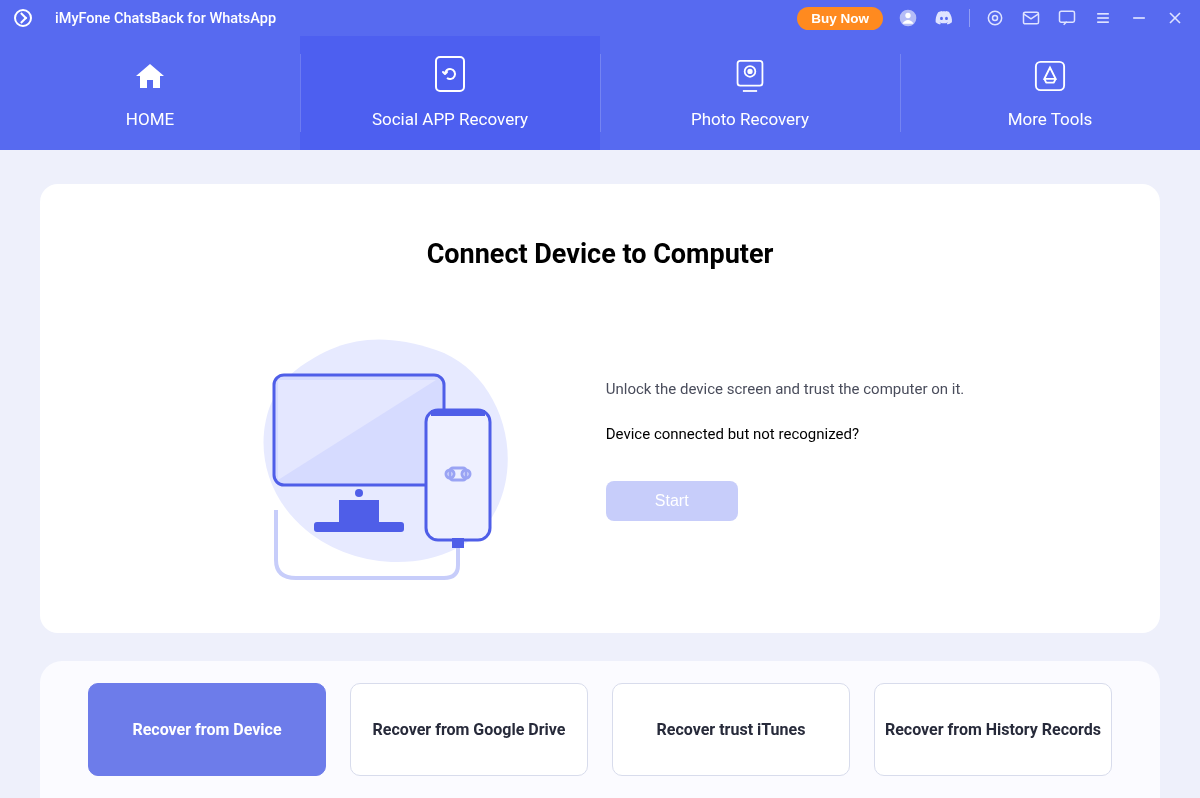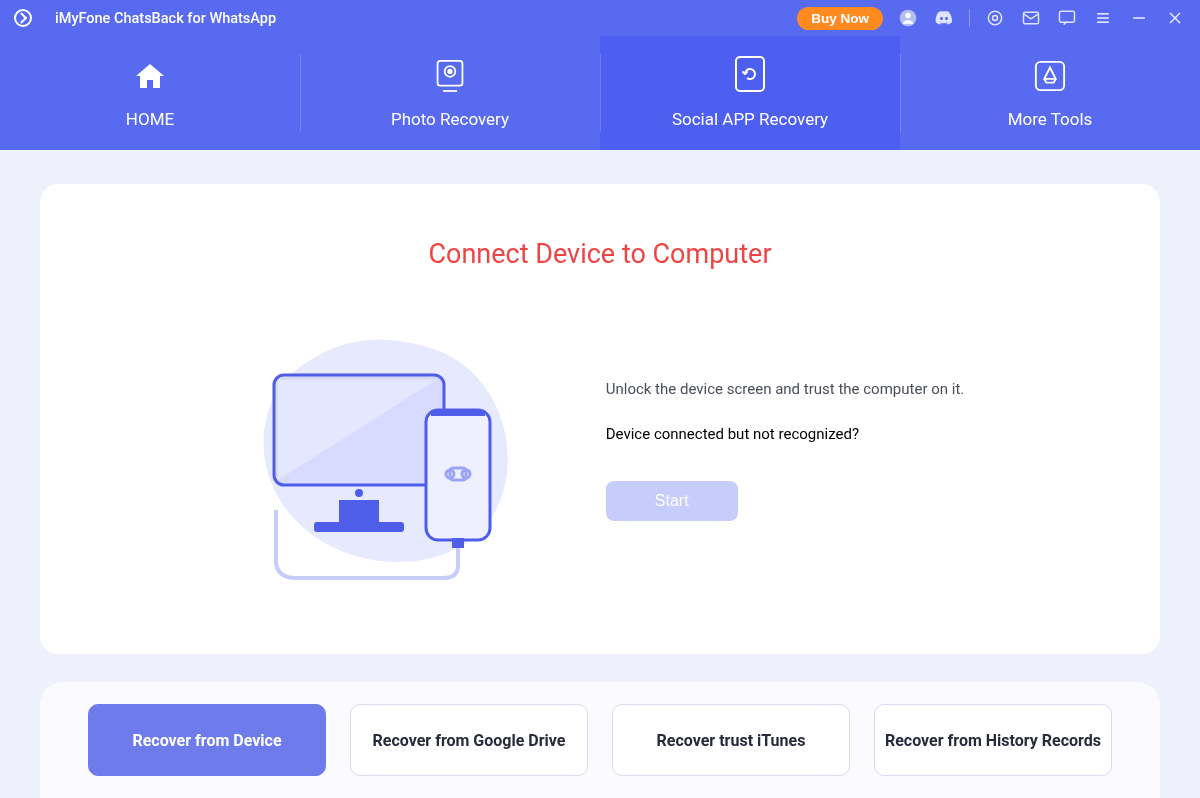--- a/index.html
+++ b/index.html
@@ -78,22 +78,22 @@
     background: #fff;
     border-radius: 18px;
     flex: 1;
     display: flex;
     flex-direction: column;
     align-items: center;
     padding-top: 54px;
   }
   .card-title {
     font-size: 27px;
-    font-weight: 400;
-    color: #ef4444;
+    font-weight: 700;
+    color: #000000;
     margin-bottom: 40px;
   }
   .card-body {
     display: flex;
     align-items: center;
     gap: 70px;
   }
   .illus {
     width: 300px; height: 280px;
     position: relative;
@@ -127,21 +127,21 @@
   .bottom-tabs {
     margin-top: 28px;
     background: #fbfbff;
     padding: 22px 48px 22px 48px;
     display: flex;
     gap: 24px;
     border-radius: 22px 22px 0 0;
   }
   .b-tab {
     flex: 1;
-    height: 72px;
+    height: 93px;
     border-radius: 10px;
     border: 1.5px solid #d8dcec;
     background: #fff;
     display: flex; align-items: center; justify-content: center;
     font-size: 16px; font-weight: 700; color: #272a3a;
     cursor: pointer;
   }
   .b-tab.active {
     background: #6d7cea;
     border-color: #6d7cea;
@@ -212,40 +212,40 @@
 
 <div class="topnav">
   <div class="nav-item">
     <span class="nav-icon">
       <svg viewBox="0 0 32 32" fill="#fff">
           <path d="M16 4 L30 16 H26 V28 H19 V20 H13 V28 H6 V16 H2 Z"></path>
         </svg>
     </span>
     <span class="nav-label">HOME</span>
   </div>
+  <div class="nav-item active">
+    <span class="nav-icon">
+      <svg viewBox="0 0 32 42" fill="none" stroke="#fff" stroke-width="2">
+          <rect x="2" y="2" width="28" height="34" rx="4"></rect>
+          <path d="M11 19a5 5 0 1 1 2 4"></path>
+          <path d="M11 19l-2-2M11 19l2-2" stroke-linecap="round"></path>
+        </svg>
+    </span>
+    <span class="nav-label">Social APP Recovery</span>
+  </div>
   <div class="nav-item">
     <span class="nav-icon">
       <svg viewBox="0 0 36 38" fill="none" stroke="#fff" stroke-width="2">
           <rect x="4" y="2" width="28" height="28" rx="3"></rect>
           <circle cx="18" cy="14" r="6"></circle>
           <circle cx="18" cy="14" r="2" fill="#fff"></circle>
           <line x1="10" y1="36" x2="26" y2="36"></line>
         </svg>
     </span>
     <span class="nav-label">Photo Recovery</span>
-  </div>
-  <div class="nav-item active">
-    <span class="nav-icon">
-      <svg viewBox="0 0 32 42" fill="none" stroke="#fff" stroke-width="2">
-          <rect x="2" y="2" width="28" height="34" rx="4"></rect>
-          <path d="M11 19a5 5 0 1 1 2 4"></path>
-          <path d="M11 19l-2-2M11 19l2-2" stroke-linecap="round"></path>
-        </svg>
-    </span>
-    <span class="nav-label">Social APP Recovery</span>
   </div>
   <div class="nav-item">
     <span class="nav-icon">
       <svg viewBox="0 0 34 34" fill="none" stroke="#fff" stroke-width="2">
           <rect x="2" y="2" width="30" height="30" rx="5"></rect>
           <path d="M17 8l-6 12h12zM13 24h8M11 20l2 4M23 20l-2 4" stroke-linecap="round"></path>
         </svg>
     </span>
     <span class="nav-label">More Tools</span>
   </div>

